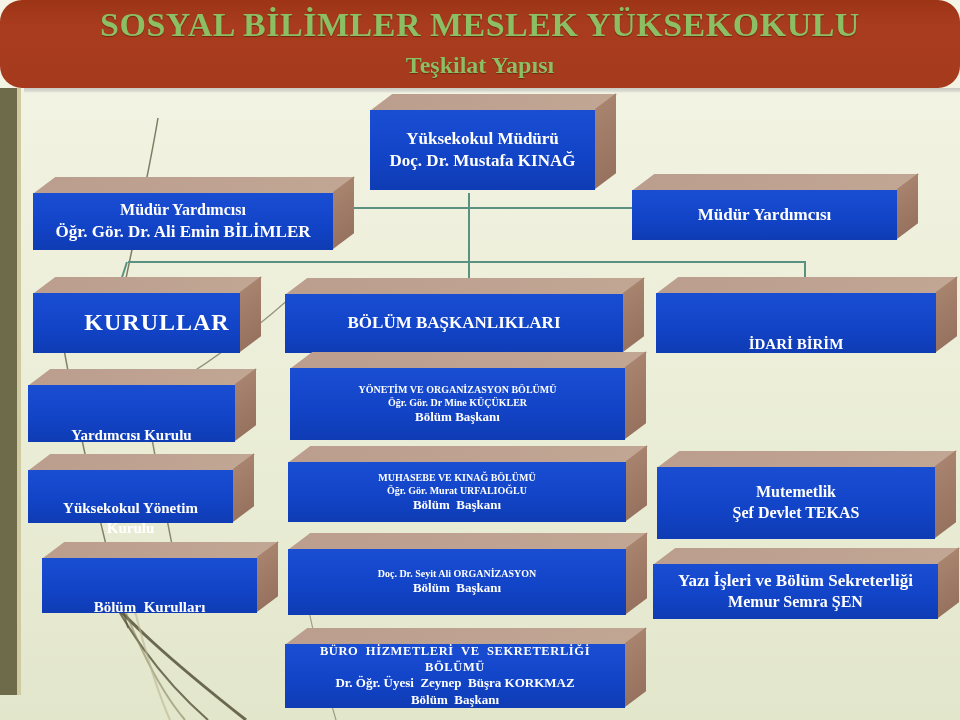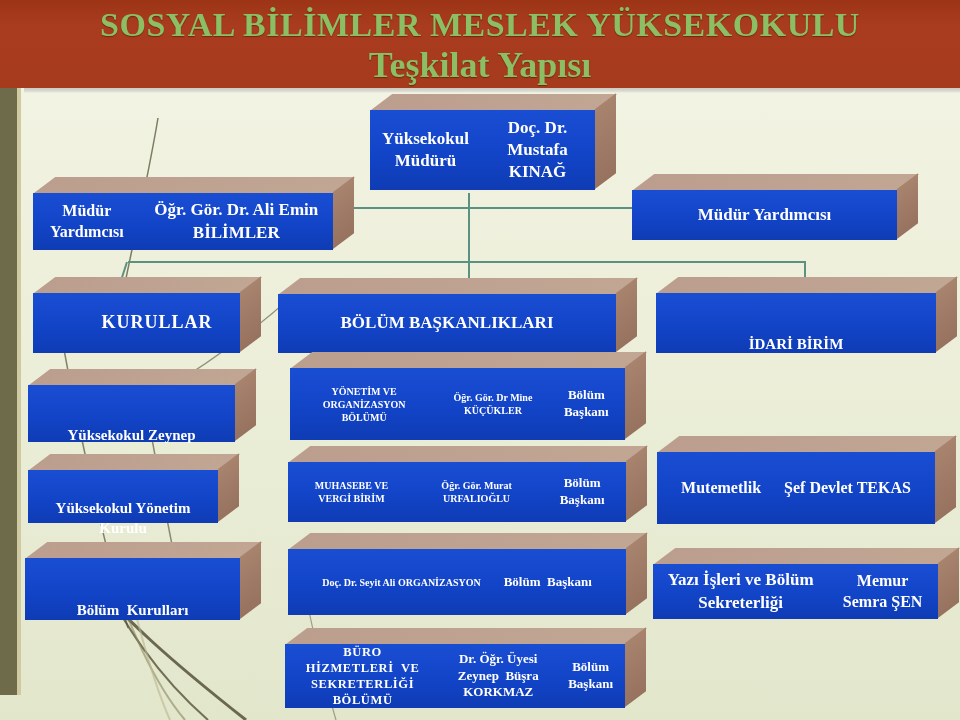--- a/index.html
+++ b/index.html
@@ -5,46 +5,46 @@
   html,body{margin:0;padding:0;background:#888;}
   #slide{
     position:relative;width:960px;height:720px;overflow:hidden;
     font-family:"Liberation Serif","DejaVu Serif",serif;
     background:linear-gradient(180deg,#f4f5e6 0%,#eef0dc 35%,#e9ecd4 70%,#e2e6cb 100%);
   }
   
   .titlebar{
     position:absolute;left:0;top:0;width:960px;height:88px;
     background:linear-gradient(180deg,#9d3416 0%,#a93c1e 30%,#a63a1d 100%);
-    text-align:center;color:#8cbf63;z-index:5;
+    text-align:center;color:#8cbf63;z-index:5;border-radius:22px;
   }
   .title-l1{display:block;font-size:34px;font-weight:bold;line-height:42px;margin-top:4px;letter-spacing:0.5px;text-shadow:0 1px 1px rgba(60,20,5,.5);}
-  .title-l2{display:block;font-size:36px;font-weight:bold;line-height:38px;text-shadow:0 1px 1px rgba(60,20,5,.5);}
+  .title-l2{display:block;font-size:24px;font-weight:bold;line-height:38px;text-shadow:0 1px 1px rgba(60,20,5,.5);}
   .title-underbar{position:absolute;left:24px;top:88px;width:936px;height:5px;
     background:linear-gradient(180deg,#c9cbc2 0%,#d8dad1 60%,rgba(216,218,209,0) 100%);z-index:1;}
   
   .stripe-dark{position:absolute;left:0;top:88px;width:17px;height:607px;background:#6e6b4a;z-index:2;}
   .stripe-light{position:absolute;left:17px;top:88px;width:4px;height:607px;background:#cfcaa2;z-index:2;}
   
   .branches{position:absolute;left:0;top:88px;z-index:1;}
   
   .conn{position:absolute;background:#5a9180;z-index:2;}
   .conn-diag{position:absolute;width:2px;height:30px;background:#5a9180;z-index:2;transform:rotate(18deg);transform-origin:top center;}
   
   .box3d{position:absolute;z-index:3;}
   .ff{
     position:absolute;left:0;top:0;width:100%;height:100%;
     background:linear-gradient(180deg,#1a4ed2 0%,#1244c8 55%,#0f3cb4 100%);
-    color:#fff;display:flex;flex-direction:row;justify-content:center;align-items:center;
-    text-align:center;font-weight:bold;box-sizing:border-box;padding:2px 12px;gap:23px;
+    color:#fff;display:flex;flex-direction:column;justify-content:center;align-items:center;
+    text-align:center;font-weight:bold;box-sizing:border-box;padding:2px 12px;
   }
   .ft{position:absolute;left:1px;top:-16px;width:100%;height:16px;background:linear-gradient(90deg,#bb9e8e,#c2a694);transform:skewX(-53deg);transform-origin:bottom left;}
   .fr{position:absolute;top:-1px;right:-21px;width:21px;height:100%;background:linear-gradient(180deg,#a8846f,#96725f);transform:skewY(-37deg);transform-origin:top left;}
   .line{white-space:pre-wrap;line-height:1.3;}
-  .t18{font-size:18px;letter-spacing:1px;margin-left:41px;}
+  .t18{font-size:24px;letter-spacing:1px;margin-left:41px;}
   .t17{font-size:17px;}
   .t16{font-size:16px;}
   .t15{font-size:15px;margin-top:44px;}
   .t14{font-size:10px;}
   .t13{font-size:13px;}
   .t12{font-size:12.5px;letter-spacing:0.6px;}
   .t12b{font-size:13px;}
 </style>
 </head>
 <body>
@@ -110,41 +110,41 @@
     <div class="fr"></div>
     <div class="ff">
       <span class="line t18">KURULLAR</span>
     </div>
   </div>
 
   <div class="box3d" style="left:28px;top:385px;width:207px;height:57px;">
     <div class="ft"></div>
     <div class="fr"></div>
     <div class="ff">
-      <span class="line t15">Yüksekokul Zeynep</span>
-    </div>
-  </div>
-
-  <div class="box3d" style="left:28px;top:470px;width:190px;height:53px;">
+      <span class="line t15">Yardımcısı Kurulu</span>
+    </div>
+  </div>
+
+  <div class="box3d" style="left:28px;top:470px;width:205px;height:53px;">
     <div class="ft"></div>
     <div class="fr"></div>
     <div class="ff">
       <span class="line t15">Yüksekokul Yönetim  Kurulu</span>
     </div>
   </div>
 
-  <div class="box3d" style="left:25px;top:558px;width:215px;height:62px;">
+  <div class="box3d" style="left:42px;top:558px;width:215px;height:55px;">
     <div class="ft"></div>
     <div class="fr"></div>
     <div class="ff">
       <span class="line t15">Bölüm  Kurulları</span>
     </div>
   </div>
 
-  <div class="box3d" style="left:278px;top:294px;width:338px;height:59px;">
+  <div class="box3d" style="left:285px;top:294px;width:338px;height:59px;">
     <div class="ft"></div>
     <div class="fr"></div>
     <div class="ff">
       <span class="line t17">BÖLÜM BAŞKANLIKLARI</span>
     </div>
   </div>
 
   <div class="box3d" style="left:290px;top:368px;width:335px;height:72px;">
     <div class="ft"></div>
     <div class="fr"></div>
@@ -152,21 +152,21 @@
       <span class="line t14">YÖNETİM VE ORGANİZASYON BÖLÜMÜ</span>
       <span class="line t14">Öğr. Gör. Dr Mine KÜÇÜKLER</span>
       <span class="line t13">Bölüm Başkanı</span>
     </div>
   </div>
 
   <div class="box3d" style="left:288px;top:462px;width:338px;height:60px;">
     <div class="ft"></div>
     <div class="fr"></div>
     <div class="ff">
-      <span class="line t14">MUHASEBE VE VERGİ BİRİM</span>
+      <span class="line t14">MUHASEBE VE KINAĞ BÖLÜMÜ</span>
       <span class="line t14">Öğr. Gör. Murat URFALIOĞLU</span>
       <span class="line t13">Bölüm  Başkanı</span>
     </div>
   </div>
 
   <div class="box3d" style="left:288px;top:549px;width:338px;height:66px;">
     <div class="ft"></div>
     <div class="fr"></div>
     <div class="ff">
       <span class="line t14">Doç. Dr. Seyit Ali ORGANİZASYON</span>
@@ -186,21 +186,21 @@
 
   <div class="box3d" style="left:656px;top:293px;width:280px;height:60px;">
     <div class="ft"></div>
     <div class="fr"></div>
     <div class="ff">
       <span class="line t15">İDARİ BİRİM</span>
     </div>
   </div>
 
 
-  <div class="box3d" style="left:657px;top:452px;width:278px;height:72px;">
+  <div class="box3d" style="left:657px;top:467px;width:278px;height:72px;">
     <div class="ft"></div>
     <div class="fr"></div>
     <div class="ff">
       <span class="line t16">Mutemetlik</span>
       <span class="line t16">Şef Devlet TEKAS</span>
     </div>
   </div>
 
   <div class="box3d" style="left:653px;top:564px;width:285px;height:55px;">
     <div class="ft"></div>

